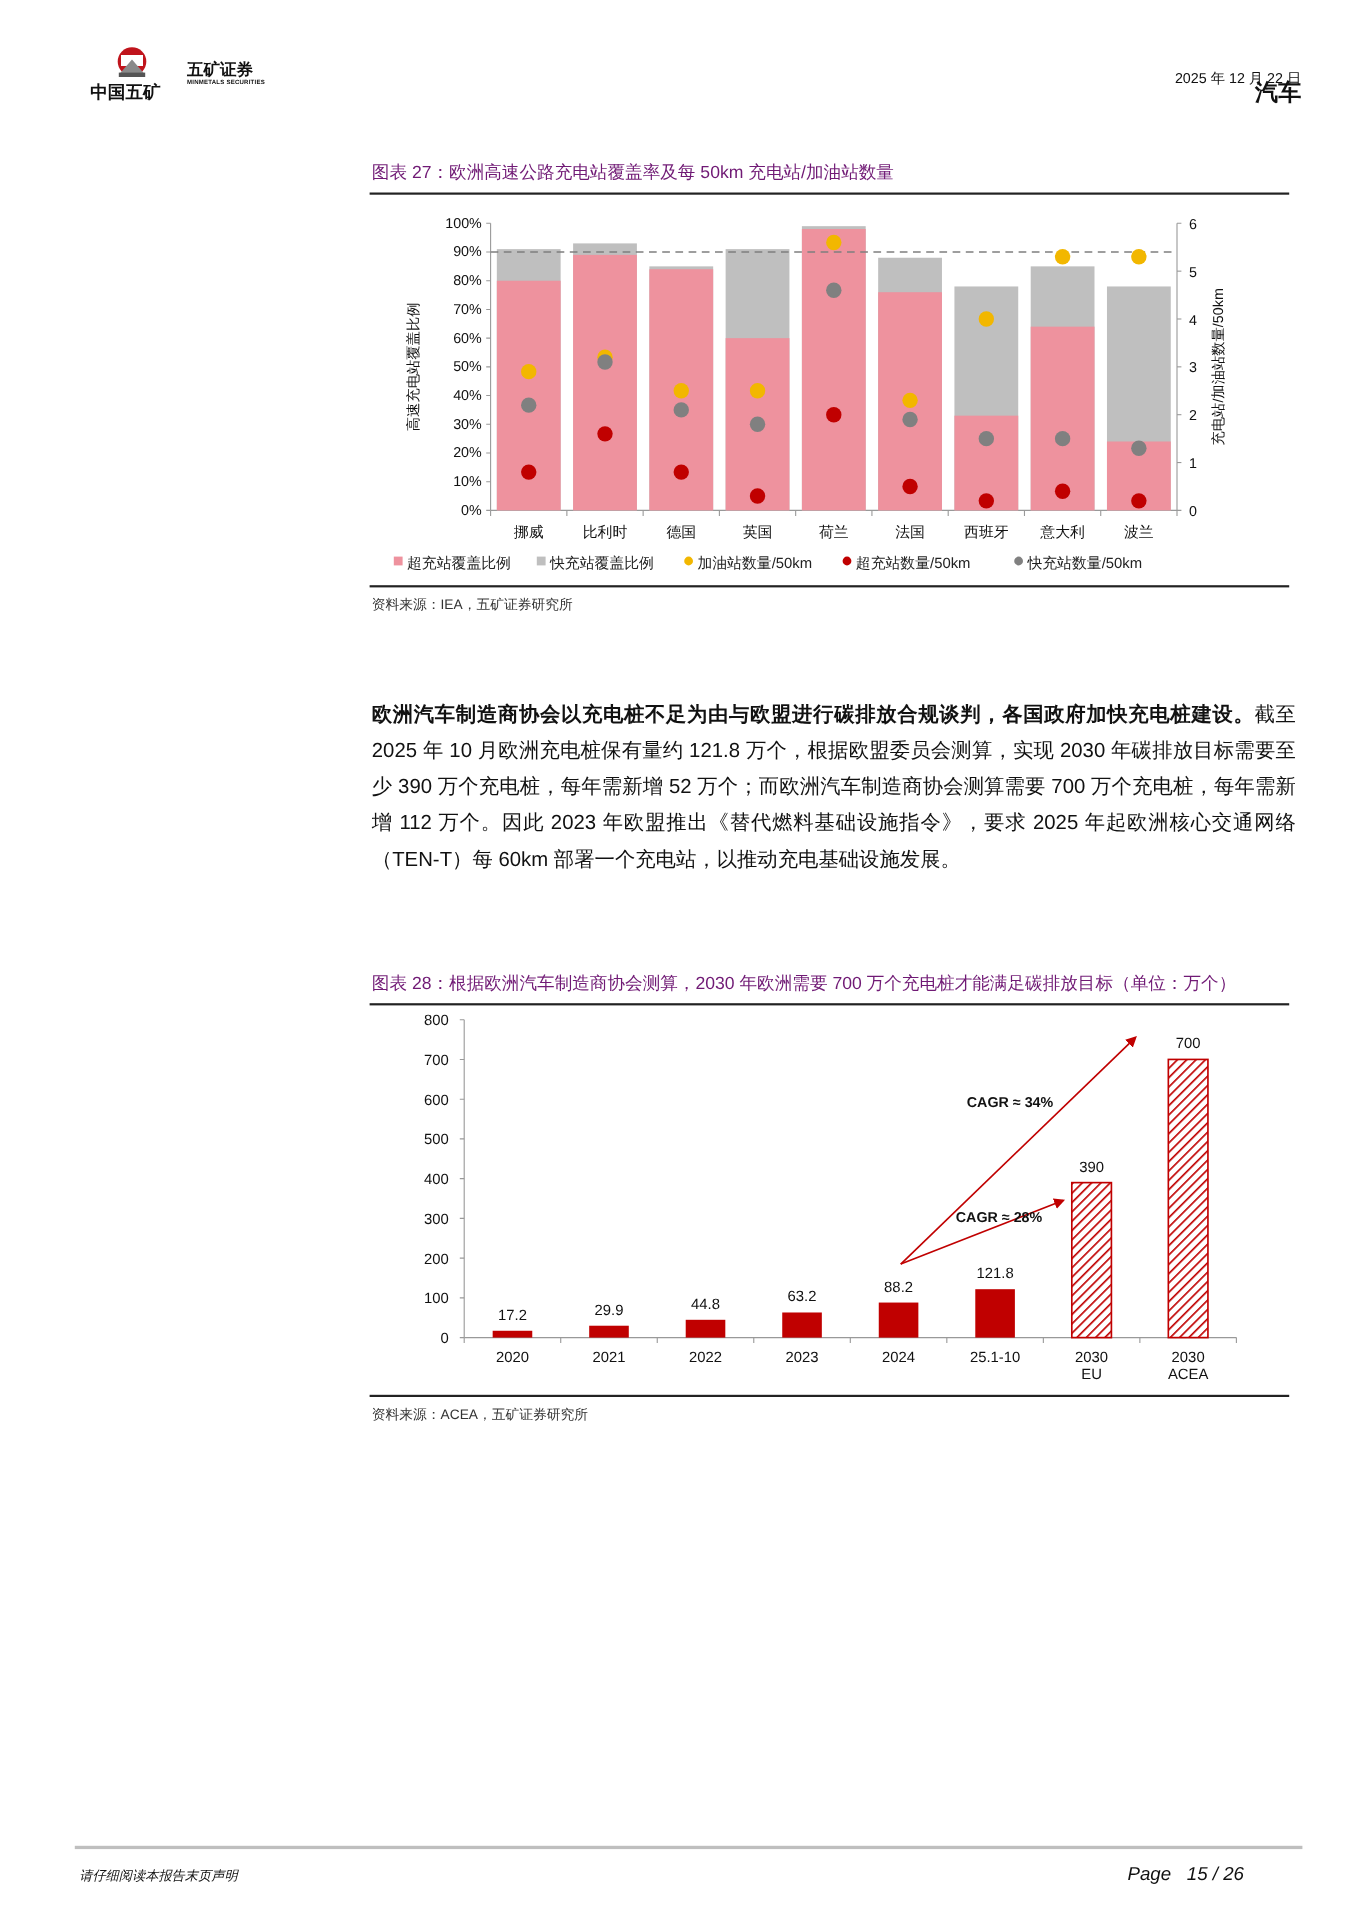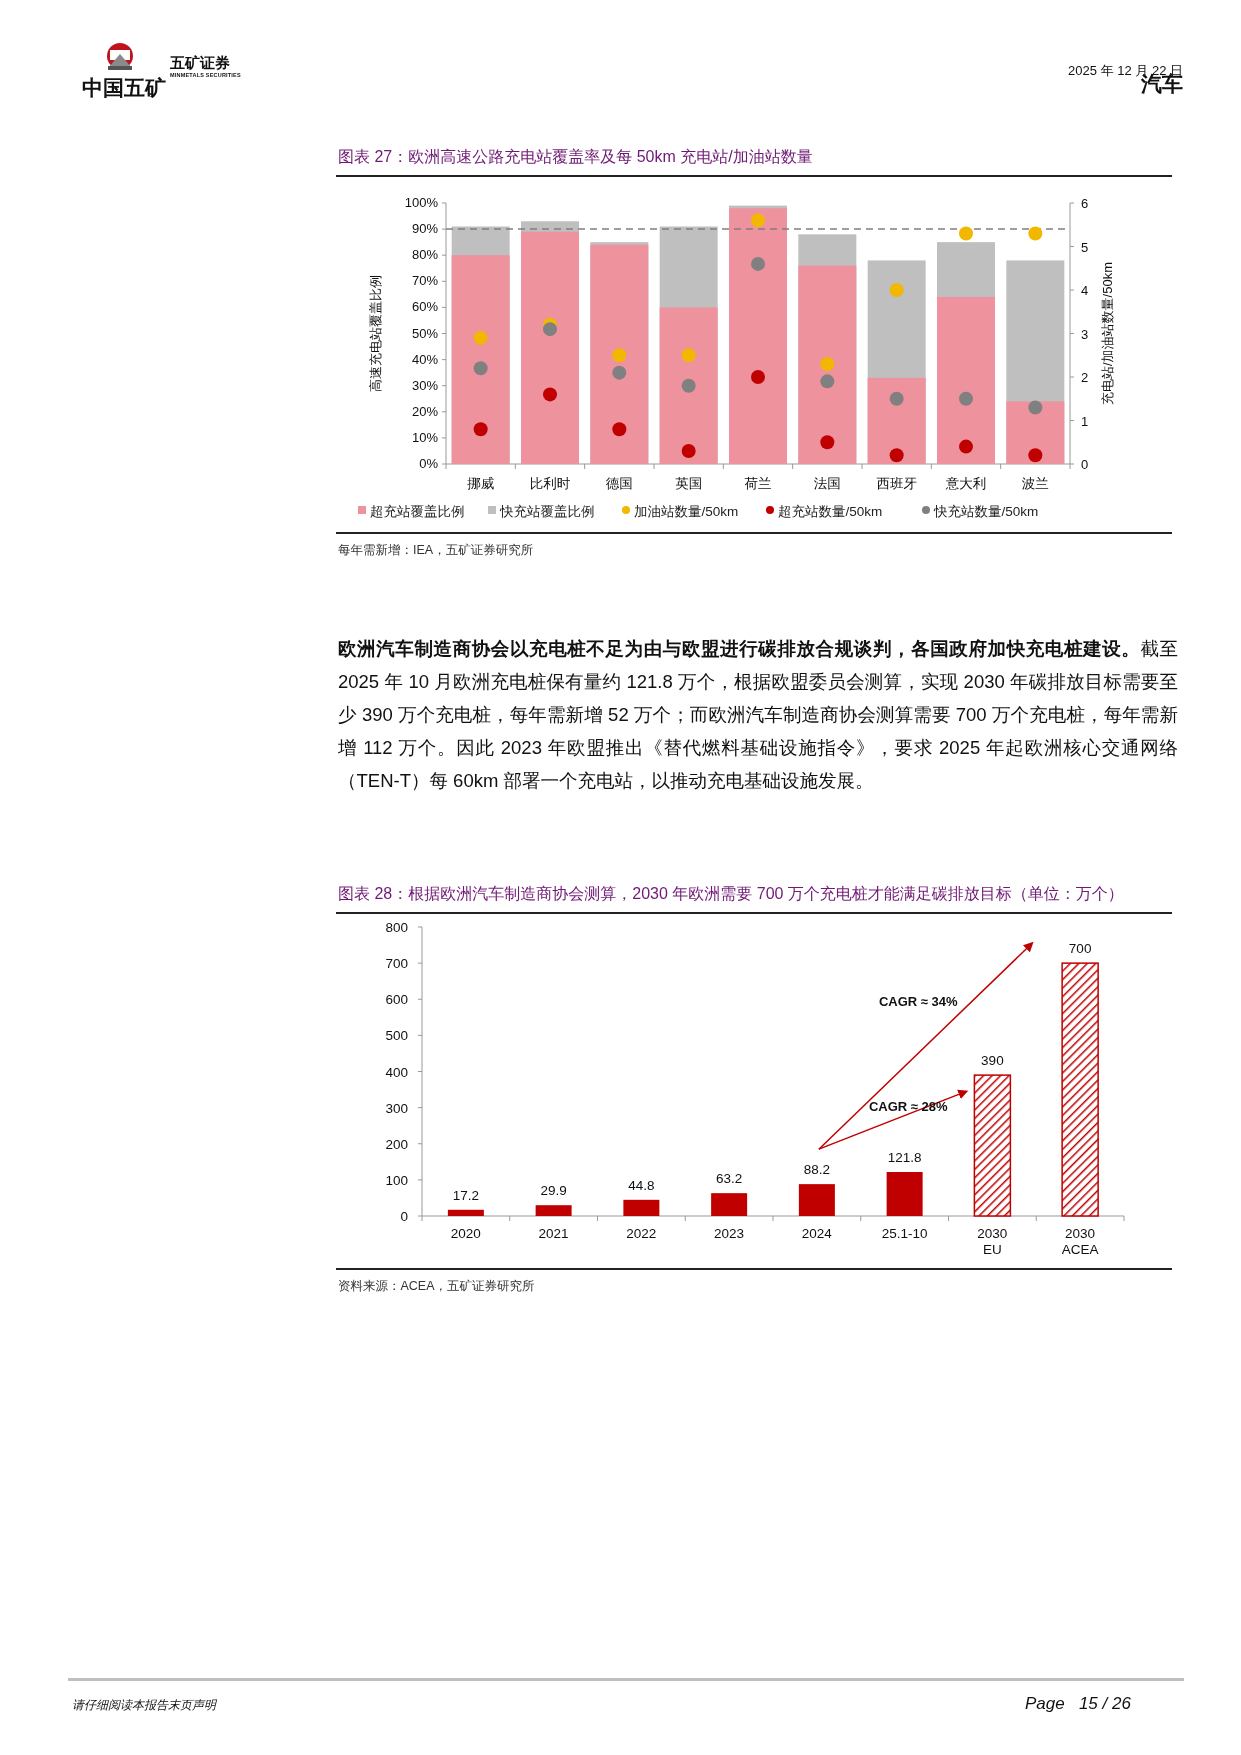--- a/index.html
+++ b/index.html
@@ -23,21 +23,21 @@
 <body>
 
 <div class="abs logo-wrap">
   <svg width="170" height="60" viewBox="0 0 170 60">
     <circle cx="40" cy="16" r="13" fill="#C0141C"></circle>
     <rect x="30" y="10" width="20" height="10" fill="#fff"></rect>
     <polygon points="28,28 40,14 52,28" fill="#8a8a8a"></polygon>
     <rect x="28" y="26" width="24" height="4" fill="#555"></rect>
   </svg>
 </div>
-<div class="abs" style="left:82px;top:74px;font-size:21px;font-weight:bold;">中国五矿</div>
+<div class="abs" style="left:82px;top:74px;font-size:16px;font-weight:bold;">中国五矿</div>
 <div class="abs" style="left:170px;top:54px;font-size:15px;font-weight:bold;">五矿证券</div>
 <div class="abs" style="left:170px;top:72px;font-size:5.5px;font-weight:bold;letter-spacing:0.2px;">MINMETALS SECURITIES</div>
 
 <div class="abs hdr-right hdr-title">汽车</div>
 <div class="abs hdr-right hdr-date">2025 年 12 月 22 日</div>
 
 <div class="abs cap" style="left:338px;top:147px;">图表 27：欧洲高速公路充电站覆盖率及每 50km 充电站/加油站数量</div>
 <div class="abs rule" style="left:336px;top:175px;width:836px;"></div>
 
 <svg class="abs" id="chart27" style="left:336px;top:180px;" width="840" height="355" viewBox="0 0 840 355">
@@ -153,21 +153,21 @@
     <text x="164" y="336" font-size="13.5" fill="#222">快充站覆盖比例</text>
     <circle cx="290" cy="330" r="4" fill="#F2B700"></circle>
     <text x="298" y="336" font-size="13.5" fill="#222">加油站数量/50km</text>
     <circle cx="434" cy="330" r="4" fill="#C00000"></circle>
     <text x="442" y="336" font-size="13.5" fill="#222">超充站数量/50km</text>
     <circle cx="590" cy="330" r="4" fill="#808080"></circle>
     <text x="598" y="336" font-size="13.5" fill="#222">快充站数量/50km</text>
   </svg>
 
 <div class="abs rule" style="left:336px;top:532px;width:836px;"></div>
-<div class="abs src" style="left:338px;top:542px;">每年需新增：IEA，五矿证券研究所</div>
+<div class="abs src" style="left:338px;top:542px;">资料来源：IEA，五矿证券研究所</div>
 
 <div class="abs para"><b>欧洲汽车制造商协会以充电桩不足为由与欧盟进行碳排放合规谈判，各国政府加快充电桩建设。</b><span>截至 2025 年 10 月欧洲充电桩保有量约 121.8 万个，根据欧盟委员会测算，实现 2030 年碳排放目标需要至少 390 万个充电桩，每年需新增 52 万个；而欧洲汽车制造商协会测算需要 700 万个充电桩，每年需新增 112 万个。因此 2023 年欧盟推出《替代燃料基础设施指令》，要求 2025 年起欧洲核心交通网络（TEN-T）每 60km 部署一个充电站，以推动充电基础设施发展。</span></div>
 
 <div class="abs cap" style="left:338px;top:884px;text-align:right;">图表 28：根据欧洲汽车制造商协会测算，2030 年欧洲需要 700 万个充电桩才能满足碳排放目标（单位：万个）</div>
 <div class="abs rule" style="left:336px;top:912px;width:836px;"></div>
 
 <svg class="abs" id="chart28" style="left:336px;top:916px;" width="840" height="355" viewBox="0 0 840 355">
     <defs>
       <pattern id="hatch" width="6" height="6" patternUnits="userSpaceOnUse" patternTransform="rotate(45)">
         <rect width="6" height="6" fill="#fff"></rect>

